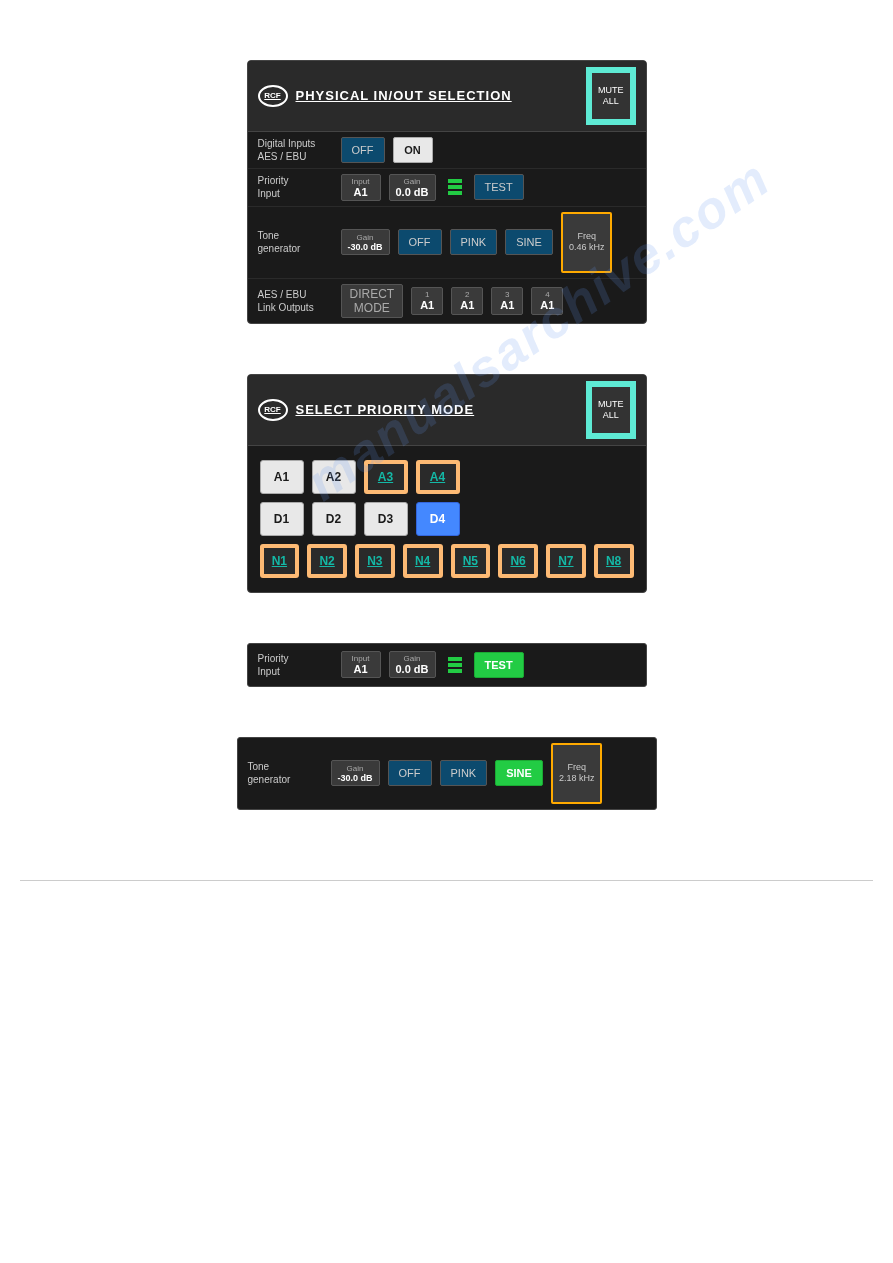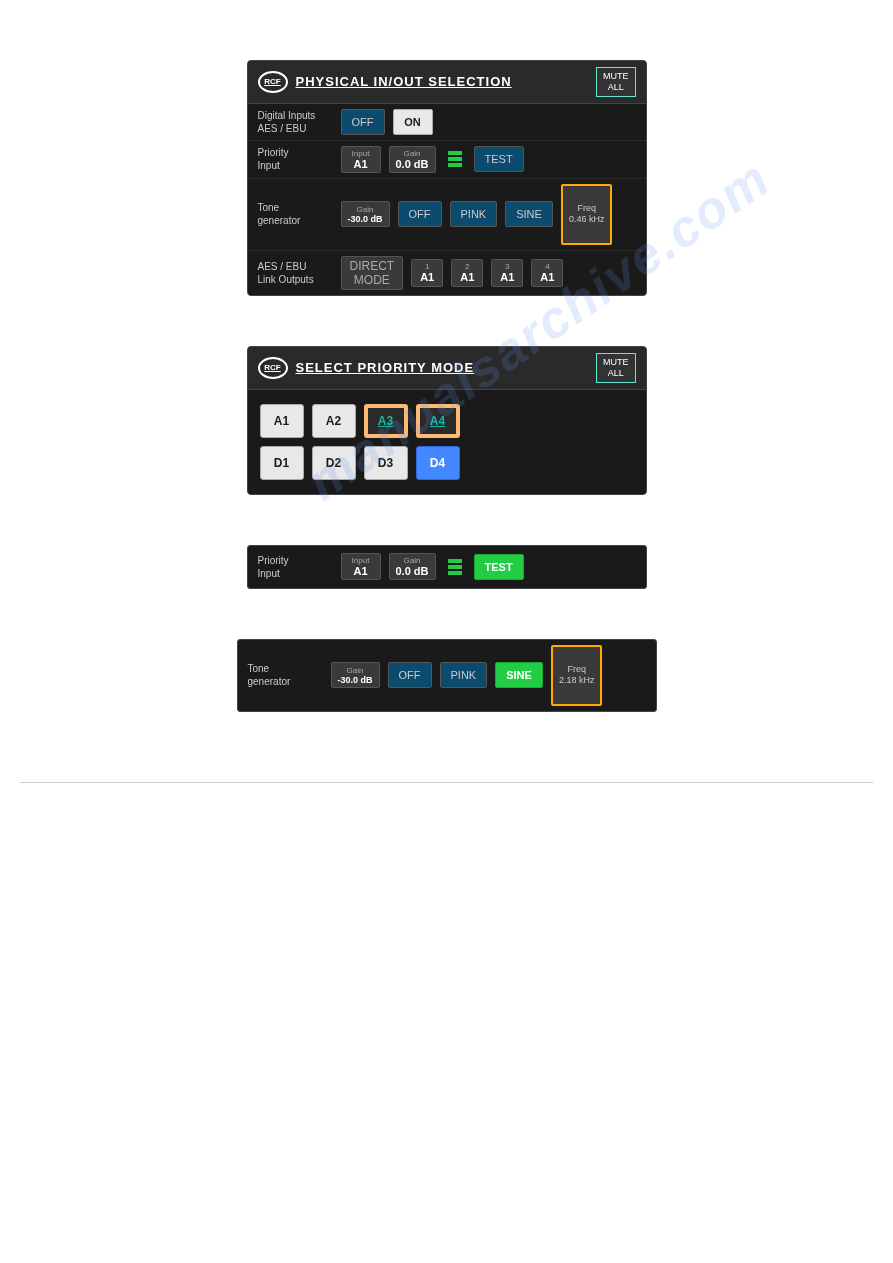--- a/index.html
+++ b/index.html
@@ -72,24 +72,24 @@
       border: 2px solid #ffffff;
       border-radius: 50%;
       color: #ffffff;
       font-size: 8px;
       font-weight: bold;
       letter-spacing: 0;
     }
 
     .mute-all-btn {
       background: #333;
-      border: 1px solid #5eead4;
+      border: 6px solid #5eead4;
       color: #ffffff;
       font-size: 9px;
-      padding: 3px 6px;
+      padding: 12px 6px;
       cursor: pointer;
       text-align: center;
       line-height: 1.2;
     }
 
     
     .panel-row {
       display: flex;
       align-items: center;
       padding: 5px 10px;
@@ -408,20 +408,30 @@
         <div class="input-btn input-btn-inactive">A4</div>
       </div>
 
       <div class="input-row">
         <div class="input-btn input-btn-active">D1</div>
         <div class="input-btn input-btn-active">D2</div>
         <div class="input-btn input-btn-active">D3</div>
         <div class="input-btn input-btn-selected">D4</div>
       </div>
 
+      <div class="input-row">
+        <div class="input-btn input-btn-inactive">N1</div>
+        <div class="input-btn input-btn-inactive">N2</div>
+        <div class="input-btn input-btn-inactive">N3</div>
+        <div class="input-btn input-btn-inactive">N4</div>
+        <div class="input-btn input-btn-inactive">N5</div>
+        <div class="input-btn input-btn-inactive">N6</div>
+        <div class="input-btn input-btn-inactive">N7</div>
+        <div class="input-btn input-btn-inactive">N8</div>
+      </div>
     </div>
   </div>
 
   <div class="strip-panel">
     <span class="row-label">Priority<br>Input</span>
     <div class="input-group">
       <span class="label-small">Input</span>
       <span class="value">A1</span>
     </div>
     <div class="input-group">

